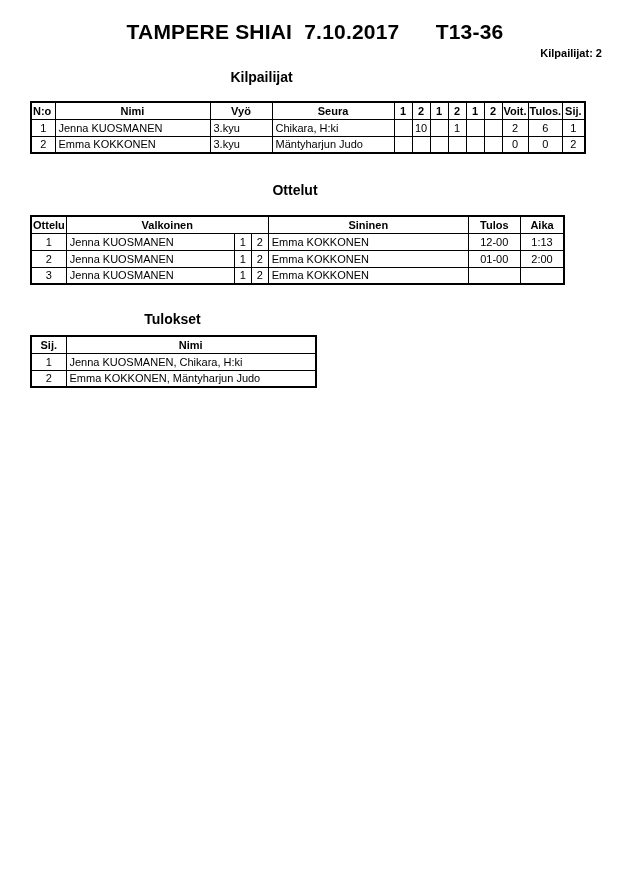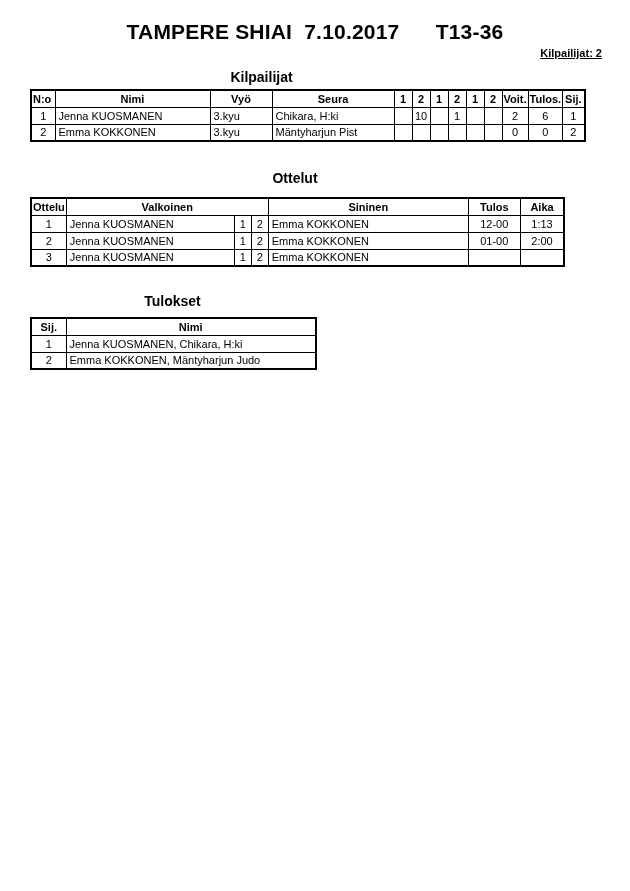--- a/index.html
+++ b/index.html
@@ -18,29 +18,28 @@
     font-weight: 700;
     font-size: 21px;
     padding-top: 20px;
     letter-spacing: 0.2px;
   }
   .count {
     text-align: right;
     font-weight: 700;
     font-size: 11px;
     margin: 3px 28px 0 0;
-    text-decoration: underline;
   }
   .section-heading {
     font-weight: 700;
     font-size: 14px;
     text-align: center;
   }
-  .k-heading  { width: 543px; margin: 10px 0 4px 30px; padding-right: 80px; }
-  .o-heading  { width: 530px; margin: 28px 0 11px 30px; }
+  .k-heading  { width: 543px; margin: 10px 0 16px 30px; padding-right: 80px; }
+  .o-heading  { width: 530px; margin: 28px 0 17px 30px; }
   .t-heading  { width: 285px; margin: 26px 0 8px 30px; }
 
   table {
     border-collapse: collapse;
     table-layout: fixed;
     margin-left: 30px;
     border: 2px solid #000;
   }
   th, td {
     border: 1px solid #000;
@@ -113,21 +112,21 @@
         <td class="np"></td>
         <td class="np"></td>
         <td class="np">2</td>
         <td class="np">6</td>
         <td class="np">1</td>
       </tr>
       <tr>
         <td>2</td>
         <td class="l">Emma KOKKONEN</td>
         <td class="l">3.kyu</td>
-        <td class="l">Mäntyharjun Pist</td>
+        <td class="l">Mäntyharjun Judo</td>
         <td class="np"></td>
         <td class="np"></td>
         <td class="np"></td>
         <td class="np"></td>
         <td class="np"></td>
         <td class="np"></td>
         <td class="np">0</td>
         <td class="np">0</td>
         <td class="np">2</td>
       </tr>

